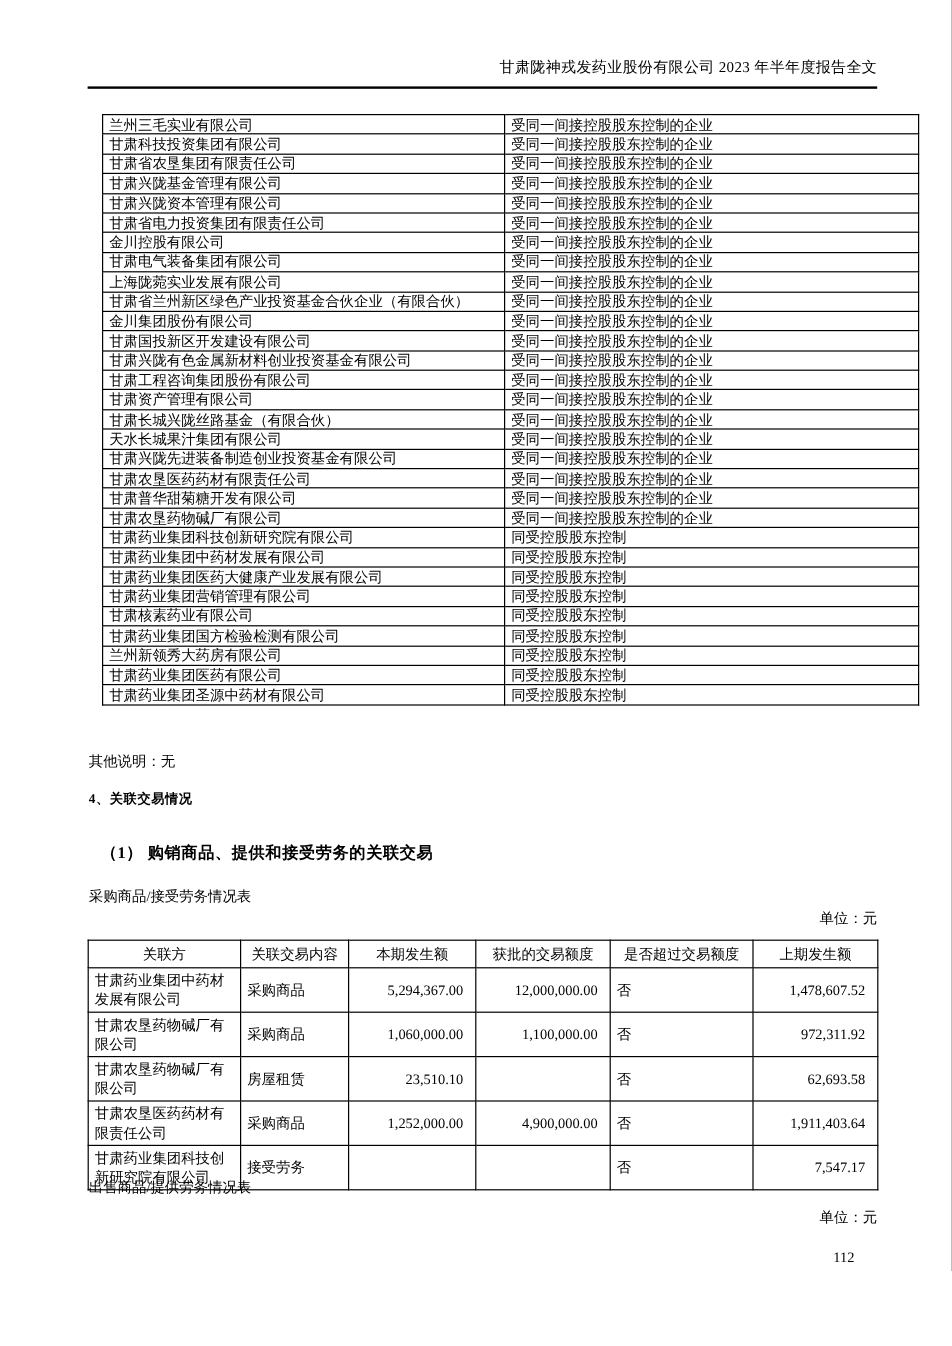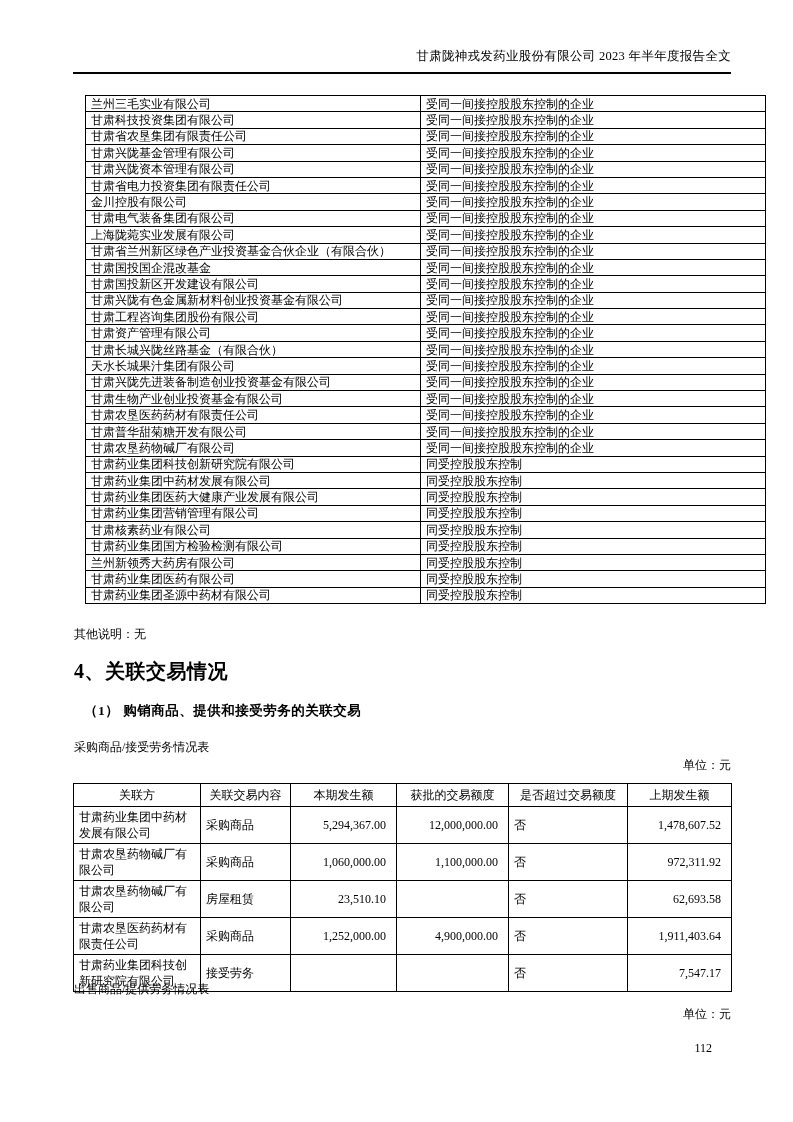--- a/index.html
+++ b/index.html
@@ -32,21 +32,21 @@
     line-height:14px;
     overflow:hidden; white-space:nowrap;
   }
   .related-table td.c1 { width:324px; }
   .related-table td.c2 { width:334px; }
 
   .other-note { position:absolute; left:74px; top:626px; font-size:12px; }
 
   .heading-4 {
     position:absolute; left:74px; top:658px;
-    font-size:20px; font-weight:bold; letter-spacing:0.5px;
+    font-size:11px; font-weight:bold; letter-spacing:0.5px;
   }
   .heading-sub {
     position:absolute; left:84px; top:702px;
     font-size:13.5px; font-weight:bold; letter-spacing:0.5px;
   }
   .table-caption { position:absolute; left:74px; font-size:12px;text-align:right; }
   .caption-purchase { top:739px; }
   .caption-sale { top:981px; }
   .unit-label {
     position:absolute; left:73px; width:658px;
@@ -120,21 +120,21 @@
         </tr>
         <tr>
           <td class="c1">上海陇菀实业发展有限公司</td>
           <td class="c2">受同一间接控股股东控制的企业</td>
         </tr>
         <tr>
           <td class="c1">甘肃省兰州新区绿色产业投资基金合伙企业（有限合伙）</td>
           <td class="c2">受同一间接控股股东控制的企业</td>
         </tr>
         <tr>
-          <td class="c1">甘肃国投国企混改基金</td>
+          <td class="c1">金川集团股份有限公司</td>
           <td class="c2">受同一间接控股股东控制的企业</td>
         </tr>
         <tr>
           <td class="c1">甘肃国投新区开发建设有限公司</td>
           <td class="c2">受同一间接控股股东控制的企业</td>
         </tr>
         <tr>
           <td class="c1">甘肃兴陇有色金属新材料创业投资基金有限公司</td>
           <td class="c2">受同一间接控股股东控制的企业</td>
         </tr>
@@ -149,24 +149,20 @@
         <tr>
           <td class="c1">甘肃长城兴陇丝路基金（有限合伙）</td>
           <td class="c2">受同一间接控股股东控制的企业</td>
         </tr>
         <tr>
           <td class="c1">天水长城果汁集团有限公司</td>
           <td class="c2">受同一间接控股股东控制的企业</td>
         </tr>
         <tr>
           <td class="c1">甘肃兴陇先进装备制造创业投资基金有限公司</td>
-          <td class="c2">受同一间接控股股东控制的企业</td>
-        </tr>
-        <tr>
-          <td class="c1">甘肃生物产业创业投资基金有限公司</td>
           <td class="c2">受同一间接控股股东控制的企业</td>
         </tr>
         <tr>
           <td class="c1">甘肃农垦医药药材有限责任公司</td>
           <td class="c2">受同一间接控股股东控制的企业</td>
         </tr>
         <tr>
           <td class="c1">甘肃普华甜菊糖开发有限公司</td>
           <td class="c2">受同一间接控股股东控制的企业</td>
         </tr>

